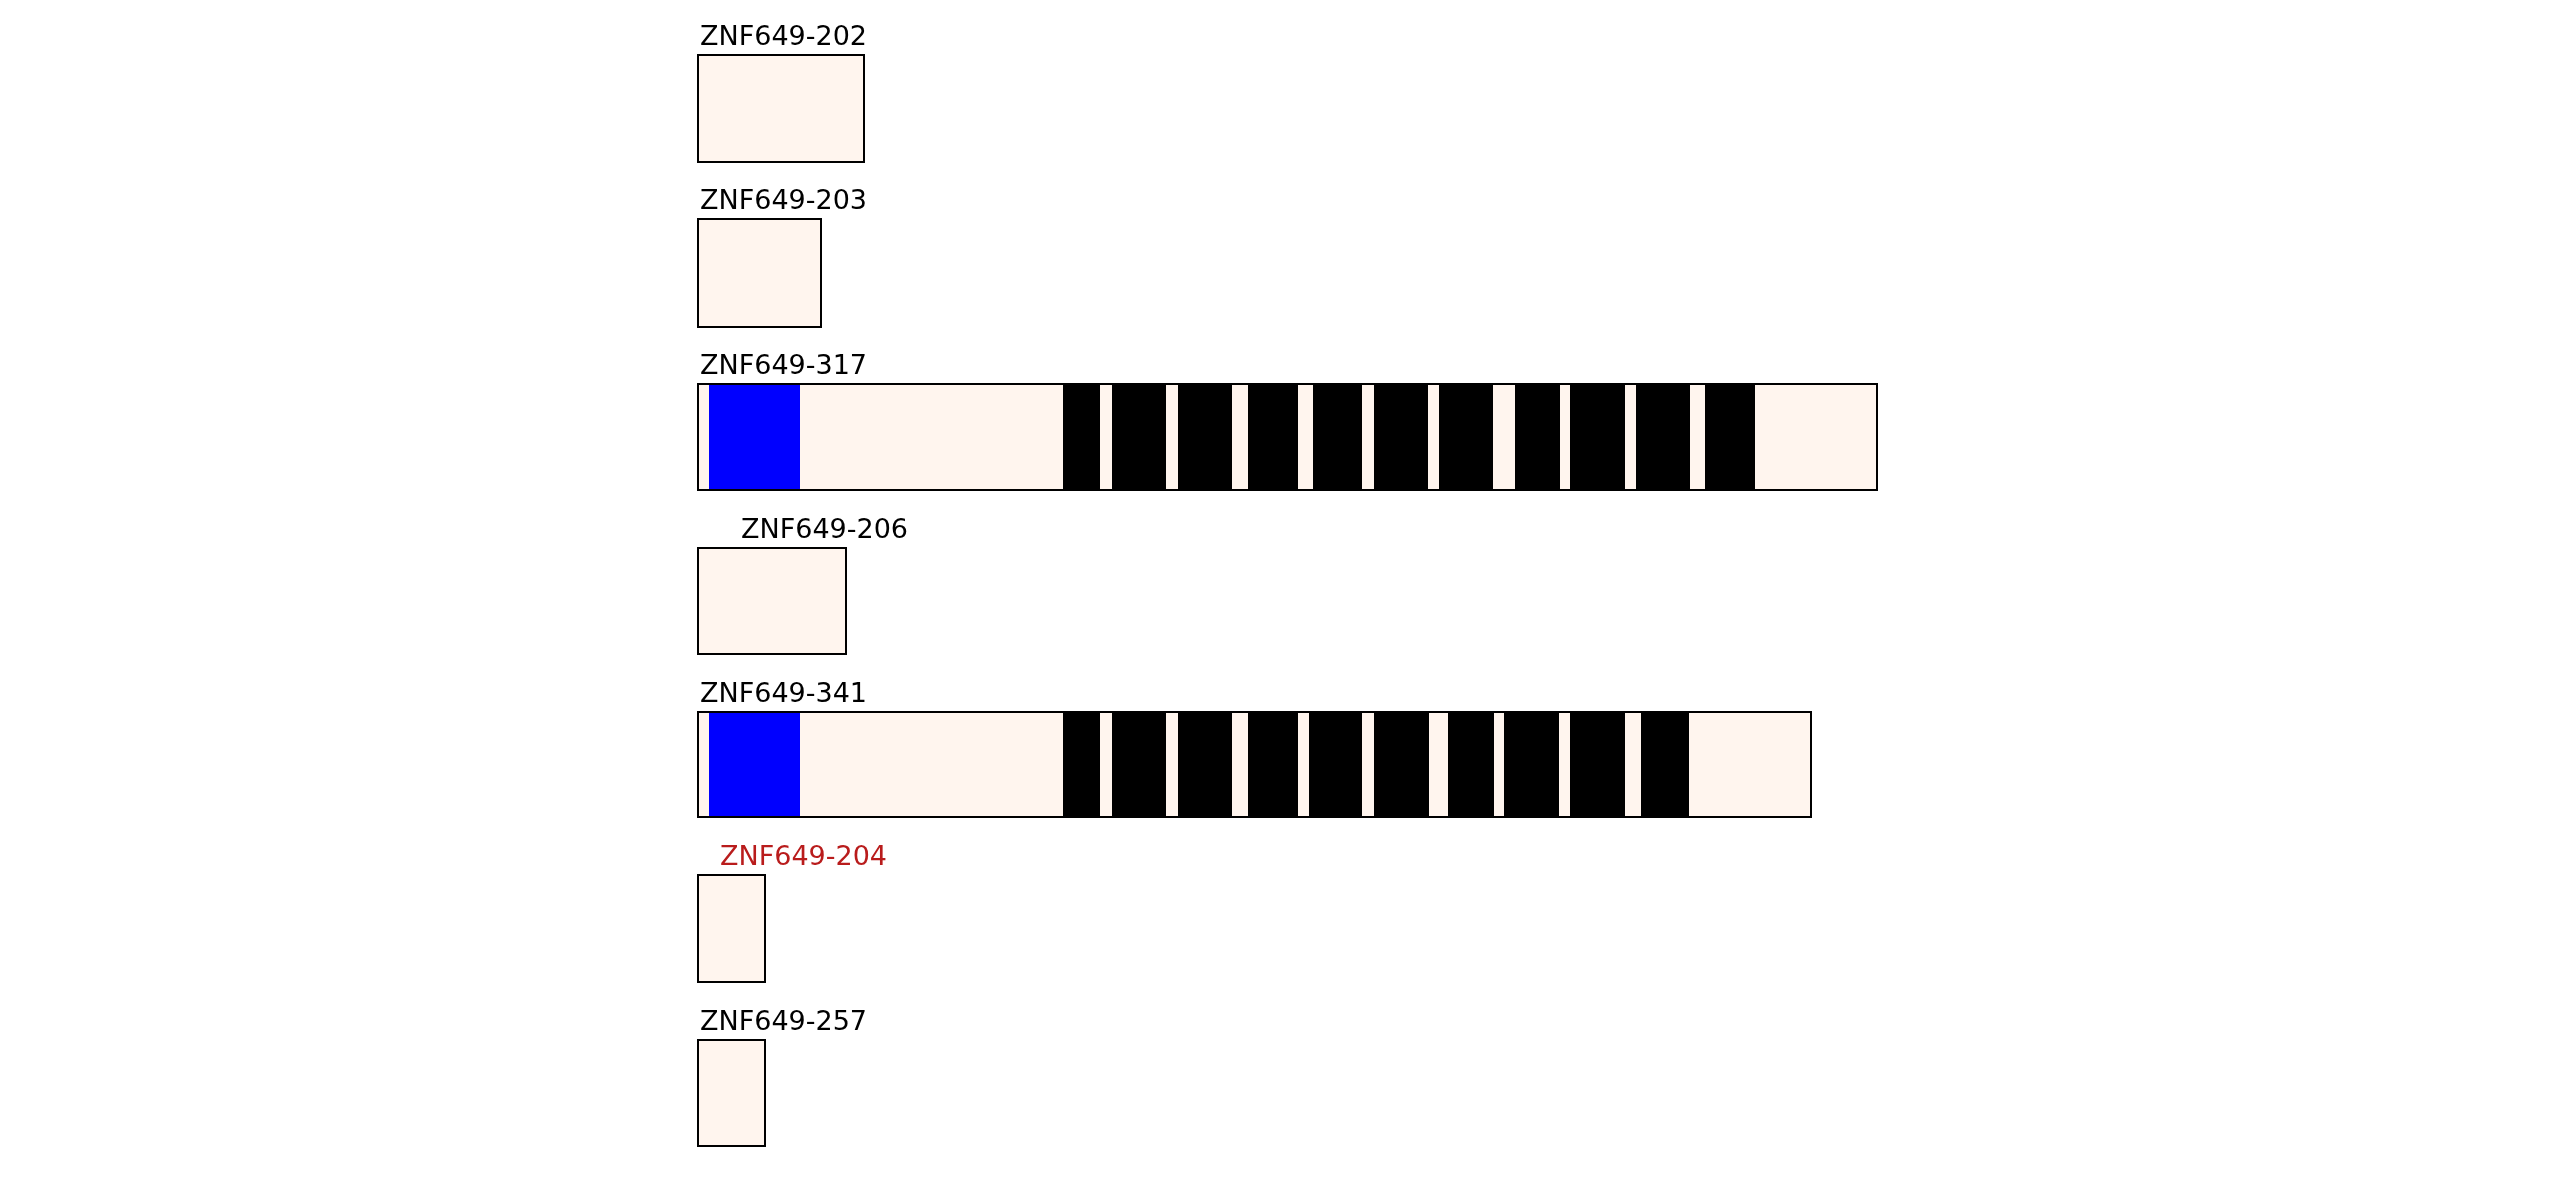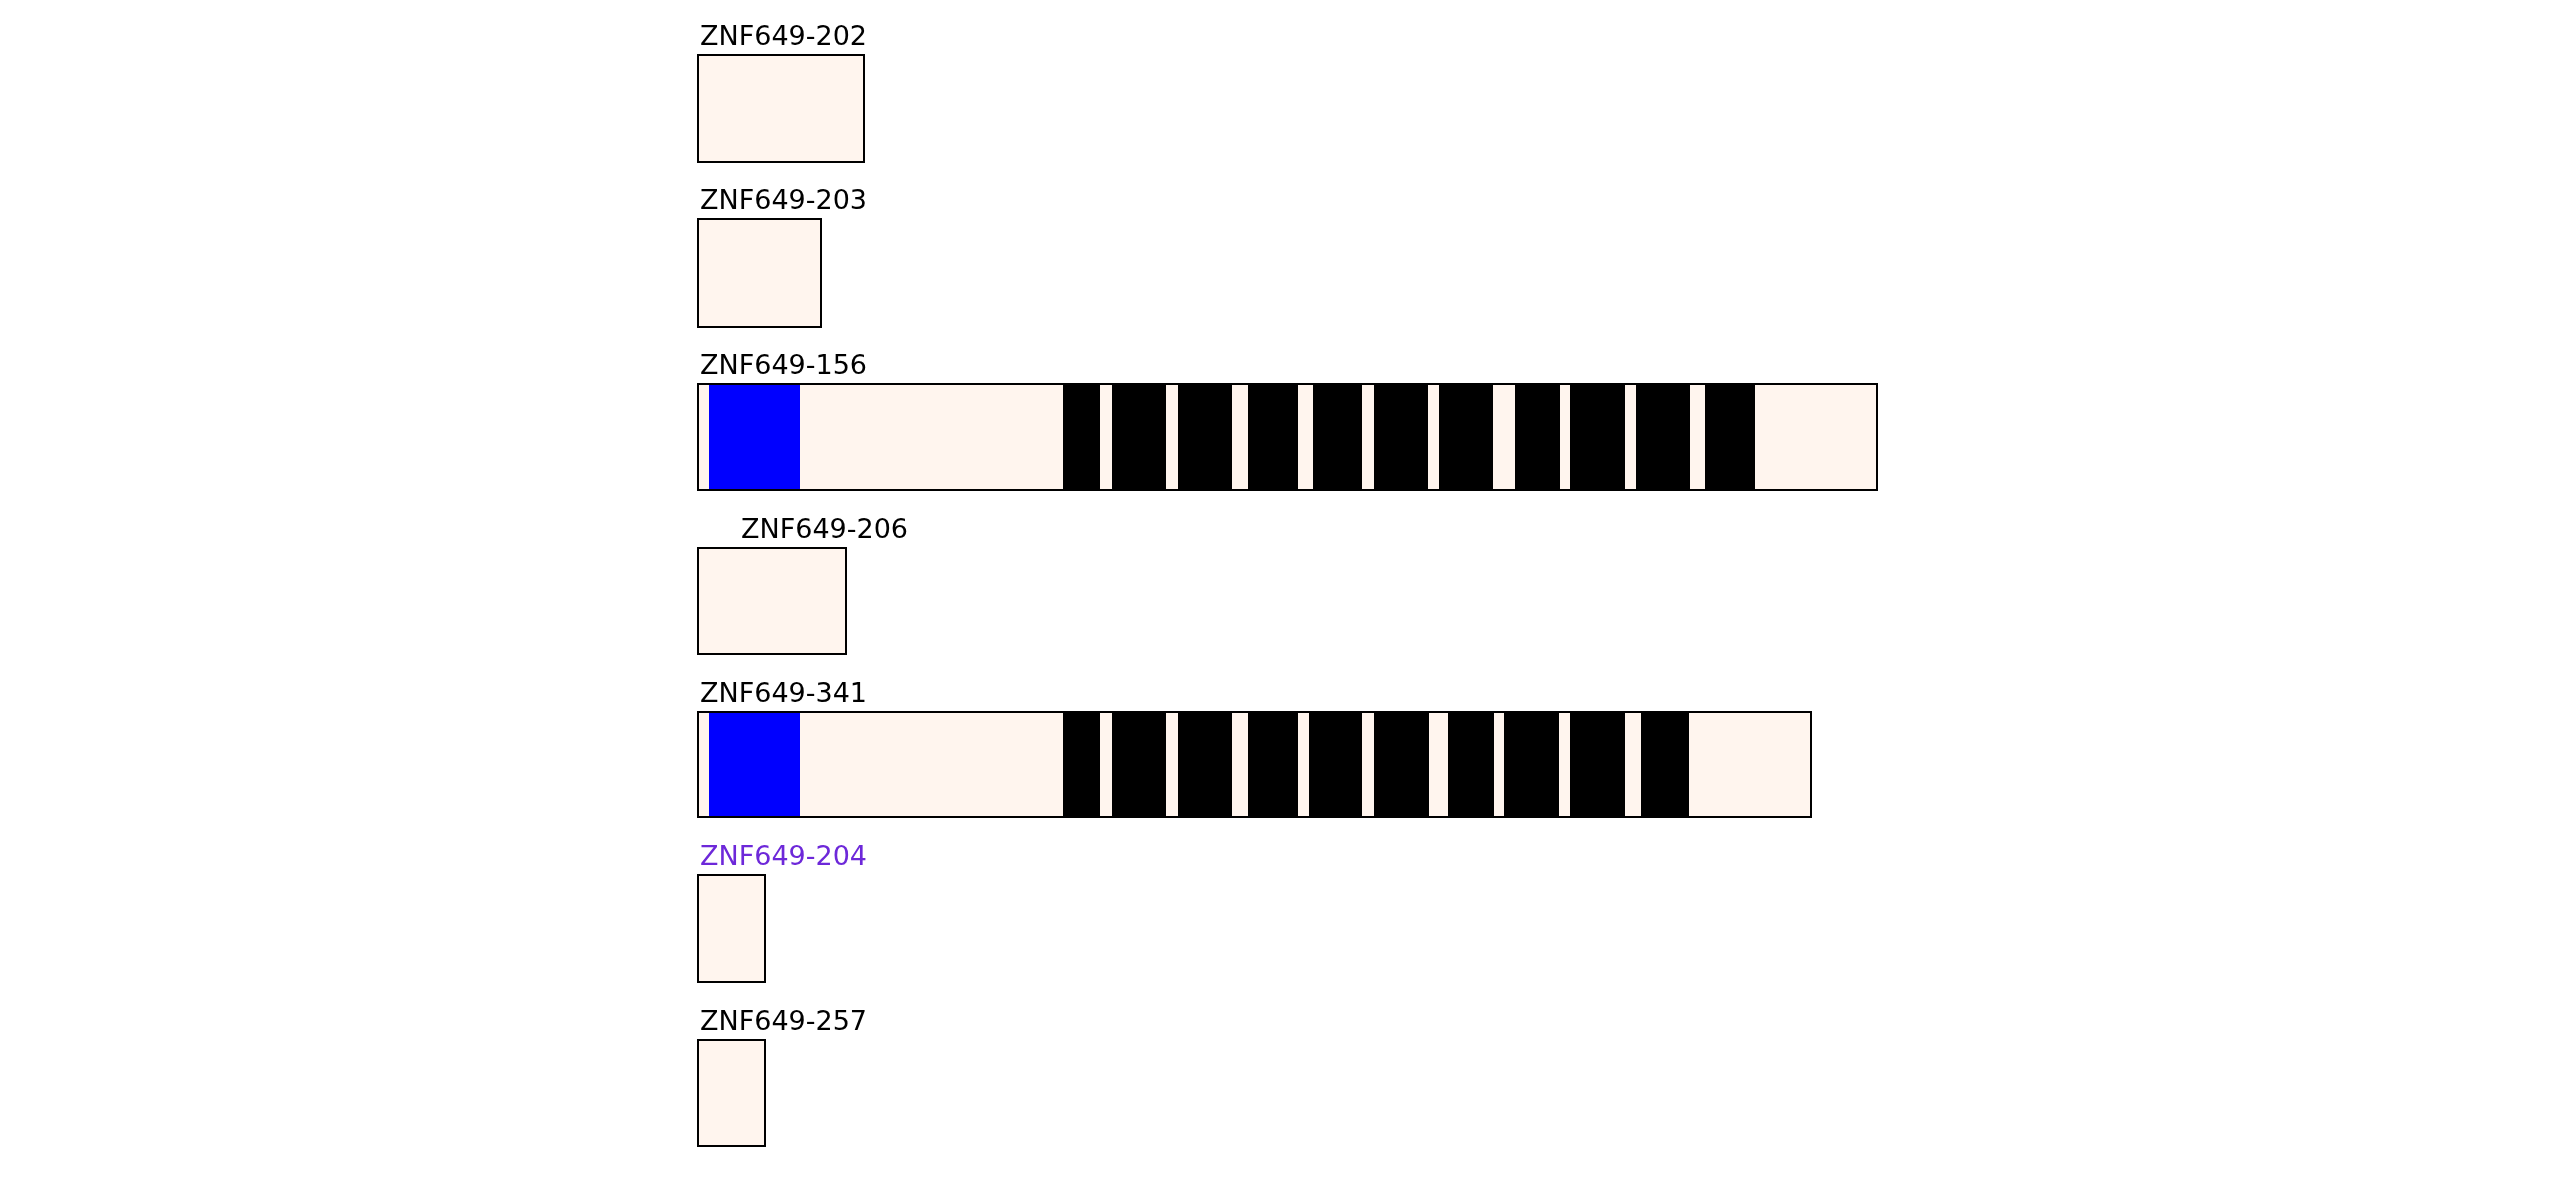--- a/index.html
+++ b/index.html
@@ -34,21 +34,21 @@
   }
 </style>
 </head>
 <body>
 
 <div id="canvas" style="background: rgb(255, 255, 255); padding-left: 16px;">
     <div class="t-label" style="left: 700px; top: 20px; color: rgb(0, 0, 0);">ZNF649-202</div>
     <div class="t-bar" style="left: 697px; top: 54px; width: 168px; height: 109px; background: rgb(255, 245, 238); border-color: rgb(0, 0, 0);"></div>
     <div class="t-label" style="left: 700px; top: 184px; color: rgb(0, 0, 0); text-align: center;">ZNF649-203</div>
     <div class="t-bar" style="left: 697px; top: 218px; width: 125px; height: 110px; background: rgb(255, 245, 238); border-color: rgb(0, 0, 0);"></div>
-    <div class="t-label" style="left: 700px; top: 349px; color: rgb(0, 0, 0);">ZNF649-156</div>
+    <div class="t-label" style="left: 700px; top: 349px; color: rgb(0, 0, 0);">ZNF649-317</div>
     <div class="t-bar" style="left: 697px; top: 383px; width: 1181px; height: 108px; background: rgb(255, 245, 238); border-color: rgb(0, 0, 0);">
       <div class="domain" style="left: 10.3px; width: 91px; background: rgb(0, 0, 255);"></div>
       <div class="domain" style="left: 364px; width: 37px; background: rgb(0, 0, 0);"></div>
       <div class="domain" style="left: 413px; width: 54px; background: rgb(0, 0, 0);"></div>
       <div class="domain" style="left: 479px; width: 54px; background: rgb(0, 0, 0);"></div>
       <div class="domain" style="left: 549px; width: 50px; background: rgb(0, 0, 0);"></div>
       <div class="domain" style="left: 614px; width: 49px; background: rgb(0, 0, 0);"></div>
       <div class="domain" style="left: 675px; width: 54px; background: rgb(0, 0, 0);"></div>
       <div class="domain" style="left: 740px; width: 54px; background: rgb(0, 0, 0);"></div>
       <div class="domain" style="left: 816px; width: 45px; background: rgb(0, 0, 0);"></div>
@@ -65,18 +65,18 @@
       <div class="domain" style="left: 413px; width: 54px; background: rgb(0, 0, 0);"></div>
       <div class="domain" style="left: 479px; width: 54px; background: rgb(0, 0, 0);"></div>
       <div class="domain" style="left: 549px; width: 50px; background: rgb(0, 0, 0);"></div>
       <div class="domain" style="left: 610px; width: 53px; background: rgb(0, 0, 0);"></div>
       <div class="domain" style="left: 675px; width: 55px; background: rgb(0, 0, 0);"></div>
       <div class="domain" style="left: 749px; width: 46px; background: rgb(0, 0, 0);"></div>
       <div class="domain" style="left: 805px; width: 55px; background: rgb(0, 0, 0);"></div>
       <div class="domain" style="left: 871px; width: 55px; background: rgb(0, 0, 0);"></div>
       <div class="domain" style="left: 942px; width: 48px; background: rgb(0, 0, 0);"></div>
     </div>
-    <div class="t-label" style="left: 700px; top: 840px; color: #6d28d9; text-align: center;">ZNF649-204</div>
+    <div class="t-label" style="left: 720px; top: 840px; color: #b91c1c; text-align: center;">ZNF649-204</div>
     <div class="t-bar" style="left: 697px; top: 874px; width: 69px; height: 109px; background: rgb(255, 245, 238); border-color: rgb(0, 0, 0);"></div>
     <div class="t-label" style="left: 700px; top: 1005px; color: rgb(0, 0, 0);">ZNF649-257</div>
     <div class="t-bar" style="left: 697px; top: 1039px; width: 69px; height: 108px; background: rgb(255, 245, 238); border-color: rgb(0, 0, 0);"></div>
   </div>
 
 
 </body></html>

